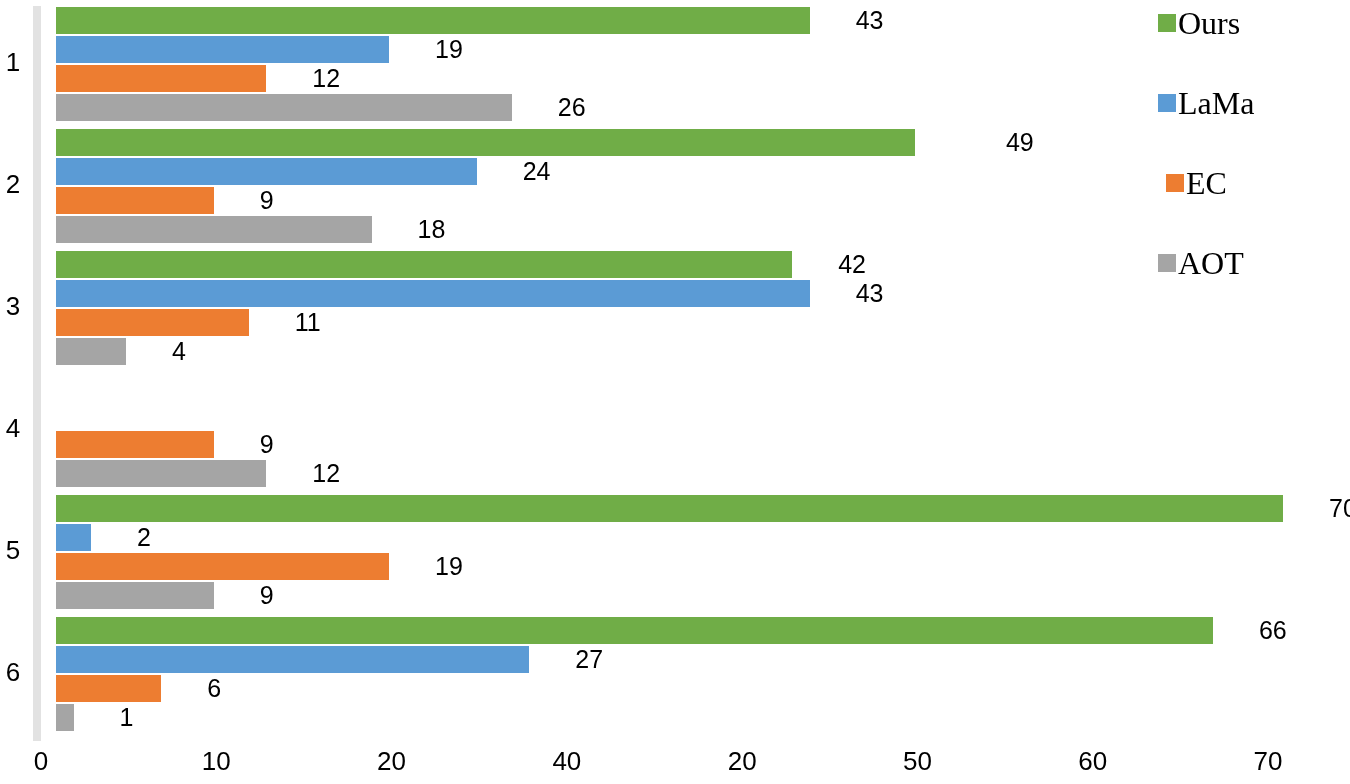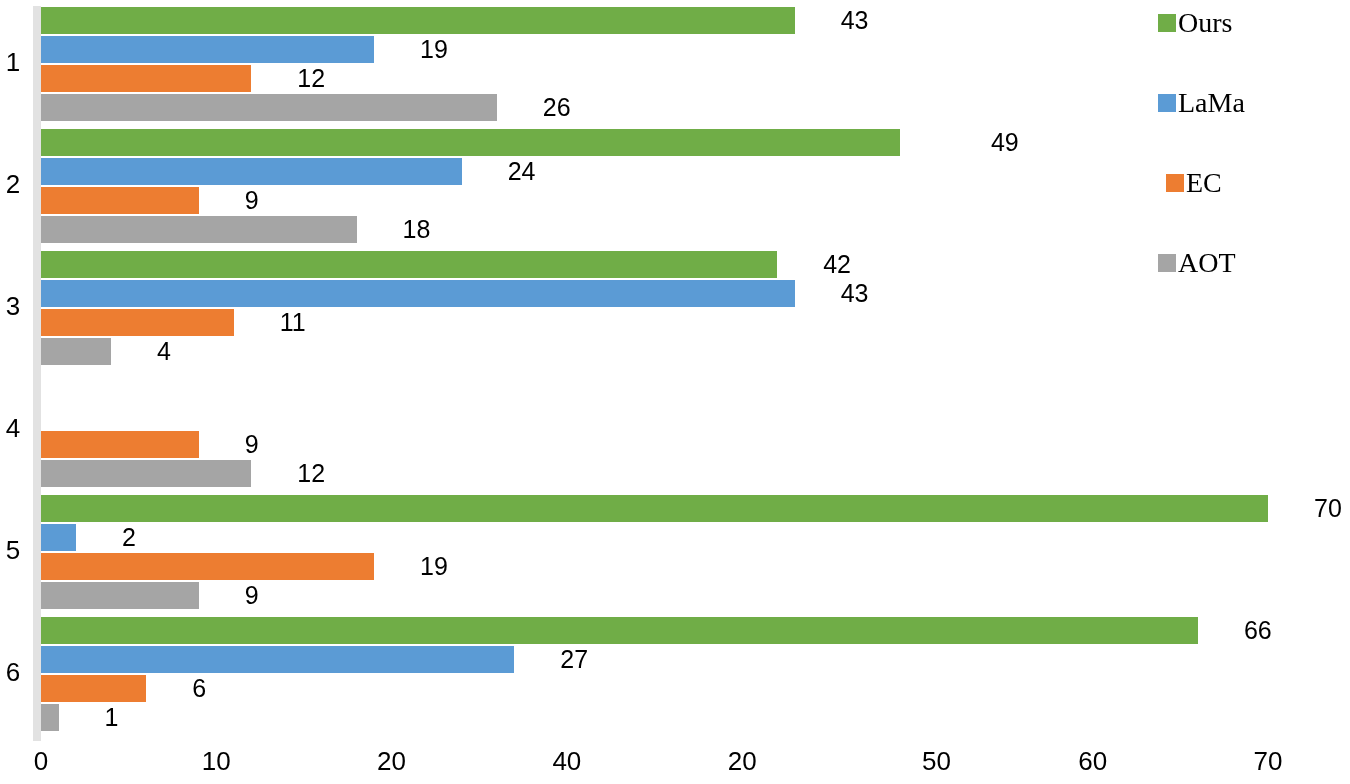--- a/index.html
+++ b/index.html
@@ -18,21 +18,21 @@
   #chart-root {
     position: absolute;
     left: 0; top: 0;
     width: 1350px;
     height: 784px;
   }
 
   
   .plot-area {
     position: absolute;
-    left: 41px;
+    left: 56px;
     top: 6px;
     width: 1260px;
     height: 735px;
   }
 
   
   .y-axis-line {
     position: absolute;
     left: 33px;
     top: 6px;
@@ -119,21 +119,21 @@
     display: flex;
     align-items: center;
   }
   .legend-swatch {
     width: 18px;
     height: 18px;
     flex: 0 0 auto;
   }
   .legend-text {
     font-family: "Liberation Serif", serif;
-    font-size: 28px;
+    font-size: 32px;
     color: #000000;
     margin-left: 2px;
     line-height: 1;
     white-space: nowrap;
   }
 </style>
 </head>
 <body>
 
 <div id="chart-root">
@@ -251,21 +251,21 @@
       <div class="cat-label" style="top: 535px;">5</div>
       <div class="cat-label" style="top: 657px;">6</div>
     </div>
 
   <div class="x-axis" id="x-axis">
       <div class="x-tick" style="left: 41px;">0</div>
       <div class="x-tick" style="left: 216.286px;">10</div>
       <div class="x-tick" style="left: 391.571px;">20</div>
       <div class="x-tick" style="left: 566.857px;">40</div>
       <div class="x-tick" style="left: 742.143px;">20</div>
-      <div class="x-tick" style="left: 917.429px; margin-left: 19px;">50</div>
+      <div class="x-tick" style="left: 917.429px;">50</div>
       <div class="x-tick" style="left: 1092.71px;">60</div>
       <div class="x-tick" style="left: 1268px;">70</div>
     </div>
 
   <div class="legend" id="legend">
       <div class="legend-item" style="top: 8px;">
         <span class="legend-swatch" style="background: rgb(112, 173, 71);"></span>
         <span class="legend-text">Ours</span>
       </div>
       <div class="legend-item" style="top: 88px;">

